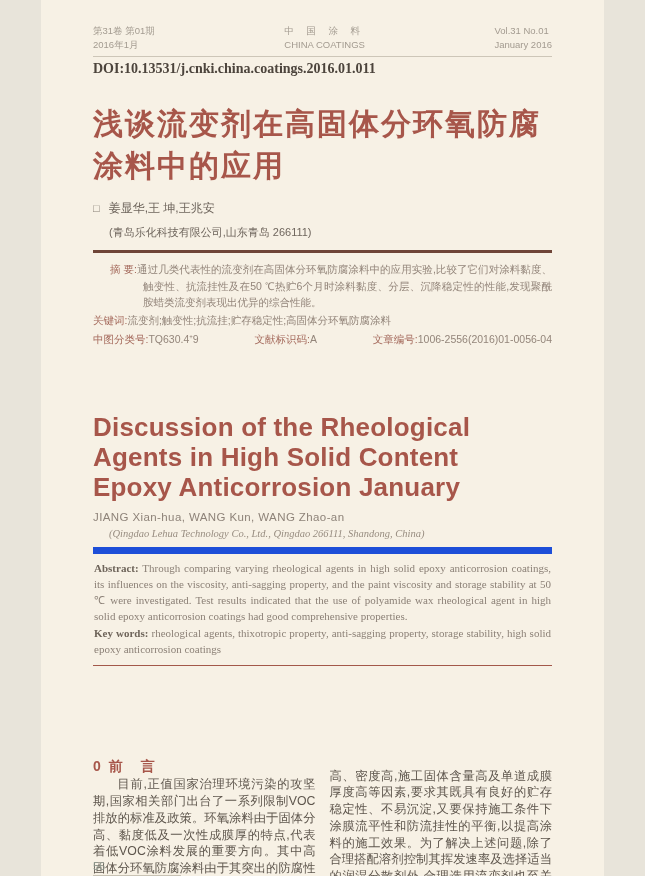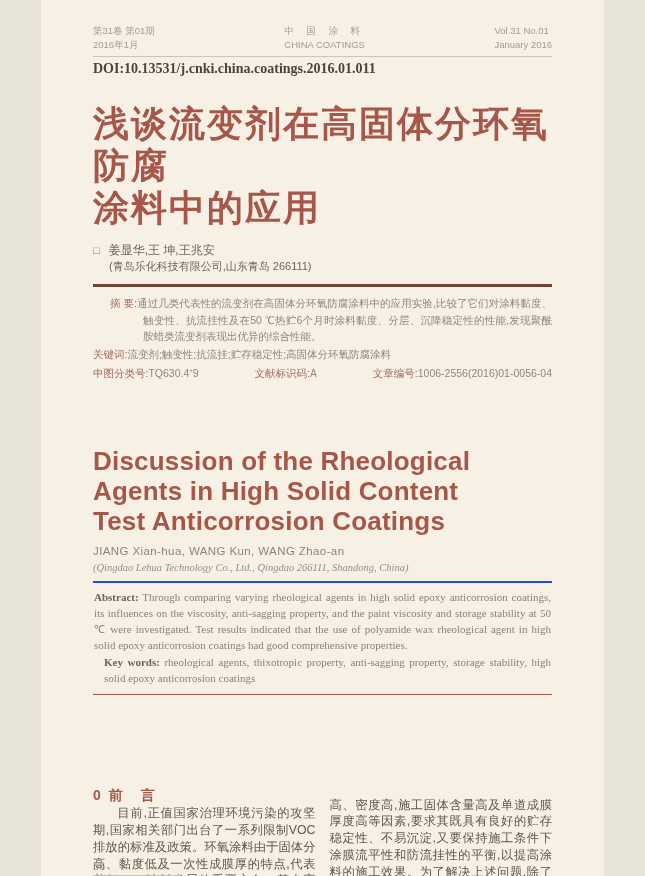--- a/index.html
+++ b/index.html
@@ -26,28 +26,28 @@
 
   .doi {
     margin-top:4px;
     font-family:"Liberation Serif", serif;
     font-size:14px; font-weight:bold; color:#4c443c;
   }
 
   
   .cn-title {
     margin-top:26px;
-    font-size:36px; font-weight:800; line-height:42px;
+    font-size:30px; font-weight:800; line-height:42px;
     letter-spacing:2px; color:#a7564a;
   }
 
   
   .authors-row { margin-top:13px; font-size:12px; color:#6f665d; }
   .author-marker { display:inline-block; margin-right:9px; font-size:11px; color:#8a8177; }
-  .affiliation { margin-top:0; padding-left:16px; font-size:11px; color:#6f665d; }
+  .affiliation { margin-top:8px; padding-left:16px; font-size:11px; color:#6f665d; }
 
   .rule-thick { margin-top:10px; height:3px; background:#6f4538; }
 
   
   .cn-abstract {
     margin-top:8px; font-size:10.5px; line-height:16.5px;
     color:#93857a; text-align:justify;
   }
   .cn-abstract .abs-para { padding-left:50px; text-indent:-33px; }
   .cn-abstract .lbl { color:#a4695b; }
@@ -56,31 +56,31 @@
 
   
   .en-block { margin-top:64px; }
   .en-title {
     font-size:26px; font-weight:800; line-height:30px;
     color:#a7564a; letter-spacing:0.2px;
   }
   .en-authors { margin-top:9px; font-size:11.5px; color:#8e8379; letter-spacing:0.4px; }
   .en-affil {
     margin-top:5px; font-family:"Liberation Serif", serif;
-    font-style:italic; font-size:10.5px; color:#988d81;
+    font-style:italic; font-size:10.5px; color:#988d81;margin-left:16px;
   }
   .en-abstract-box {
     margin-top:8px;
-    border-top:2px solid #1d4ed8; border-bottom:1px solid #a3584a;
+    border-top:7px solid #1d4ed8; border-bottom:1px solid #a3584a;
     padding:6px 1px 8px;
     font-family:"Liberation Serif", serif;
     font-size:11px; line-height:16px; color:#8c8177; text-align:justify;
   }
   .en-abstract-box .lbl { font-weight:bold; color:#6e645a; }
-  .en-abstract-box p + p { margin-top:1px;margin-left:10px; }
+  .en-abstract-box p + p { margin-top:1px; }
 
   
   .body-columns { margin-top:92px; display:flex; gap:14px; }
   .col {
     width:50%; font-size:12.3px; line-height:16.8px;
     color:#5e564d; text-align:justify;
   }
   .col-left { display:flex; flex-direction:column; height:200px; }
   .col-right { padding-top:10px; }
   .section-heading {
@@ -138,21 +138,21 @@
       <div class="clc-row">
         <span><span class="lbl">中图分类号:</span><span>TQ630.4⁺9</span></span>
         <span><span class="lbl">文献标识码:</span><span>A</span></span>
         <span><span class="lbl">文章编号:</span><span>1006-2556(2016)01-0056-04</span></span>
       </div>
     </div>
 
     <div class="en-block">
       <h2 class="en-title">
         <div>Discussion of the Rheological Agents in High Solid Content</div>
-        <div>Test Anticorrosion Coatings</div>
+        <div>Epoxy Anticorrosion January</div>
       </h2>
       <div class="en-authors">JIANG Xian-hua, WANG Kun, WANG Zhao-an</div>
       <div class="en-affil">(Qingdao Lehua Technology Co., Ltd., Qingdao 266111, Shandong, China)</div>
 
       <div class="en-abstract-box">
         <p><span class="lbl">Abstract:</span><span> Through comparing varying rheological agents in high solid epoxy anticorrosion coatings, its influences on the viscosity, anti-sagging property, and the paint viscosity and storage stability at 50 ℃ were investigated. Test results indicated that the use of polyamide wax rheological agent in high solid epoxy anticorrosion coatings had good comprehensive properties.</span></p>
         <p><span class="lbl">Key words:</span><span> rheological agents, thixotropic property, anti-sagging property, storage stability, high solid epoxy anticorrosion coatings</span></p>
       </div>
     </div>
 

